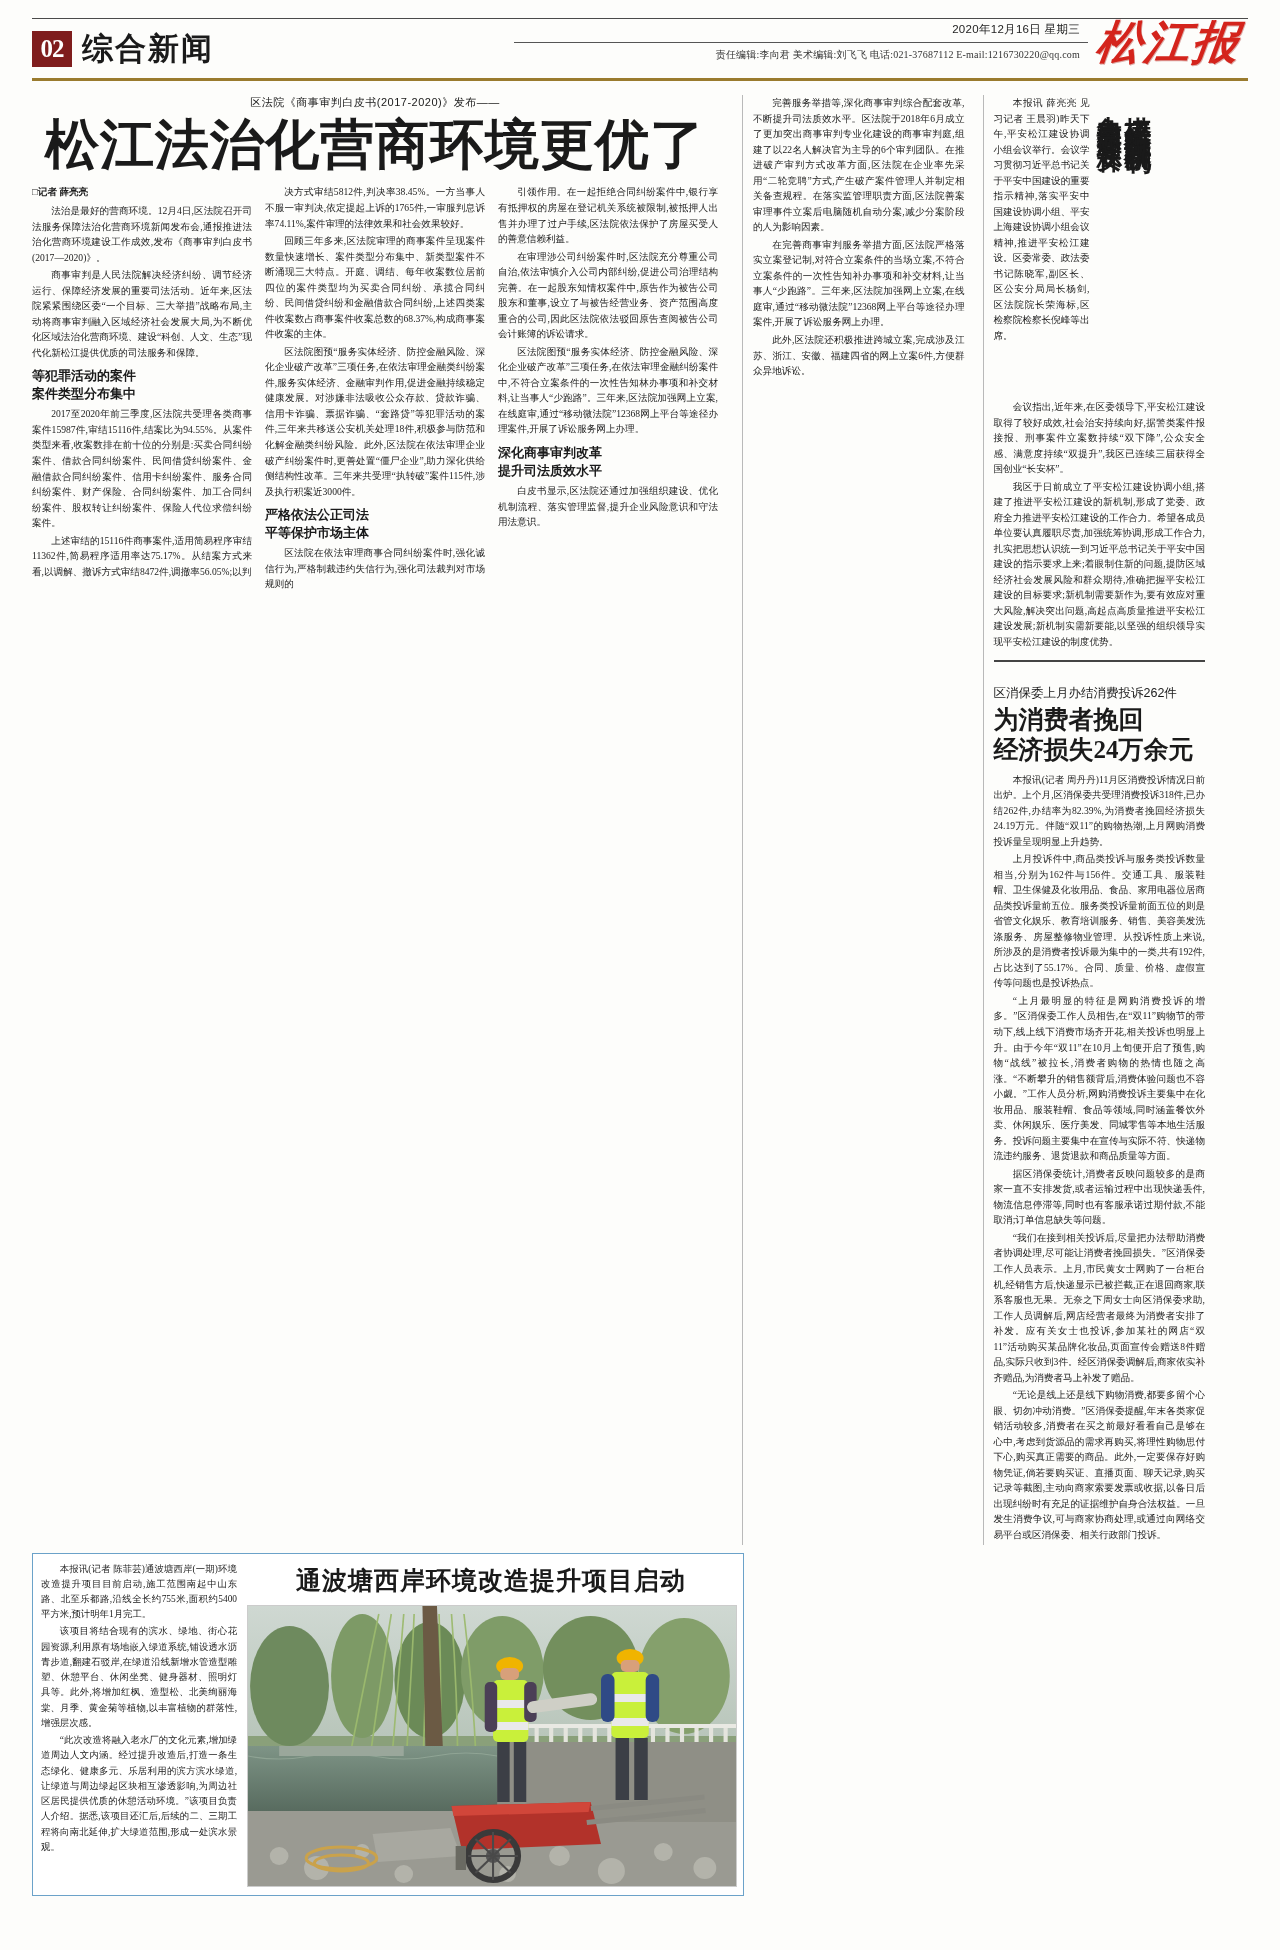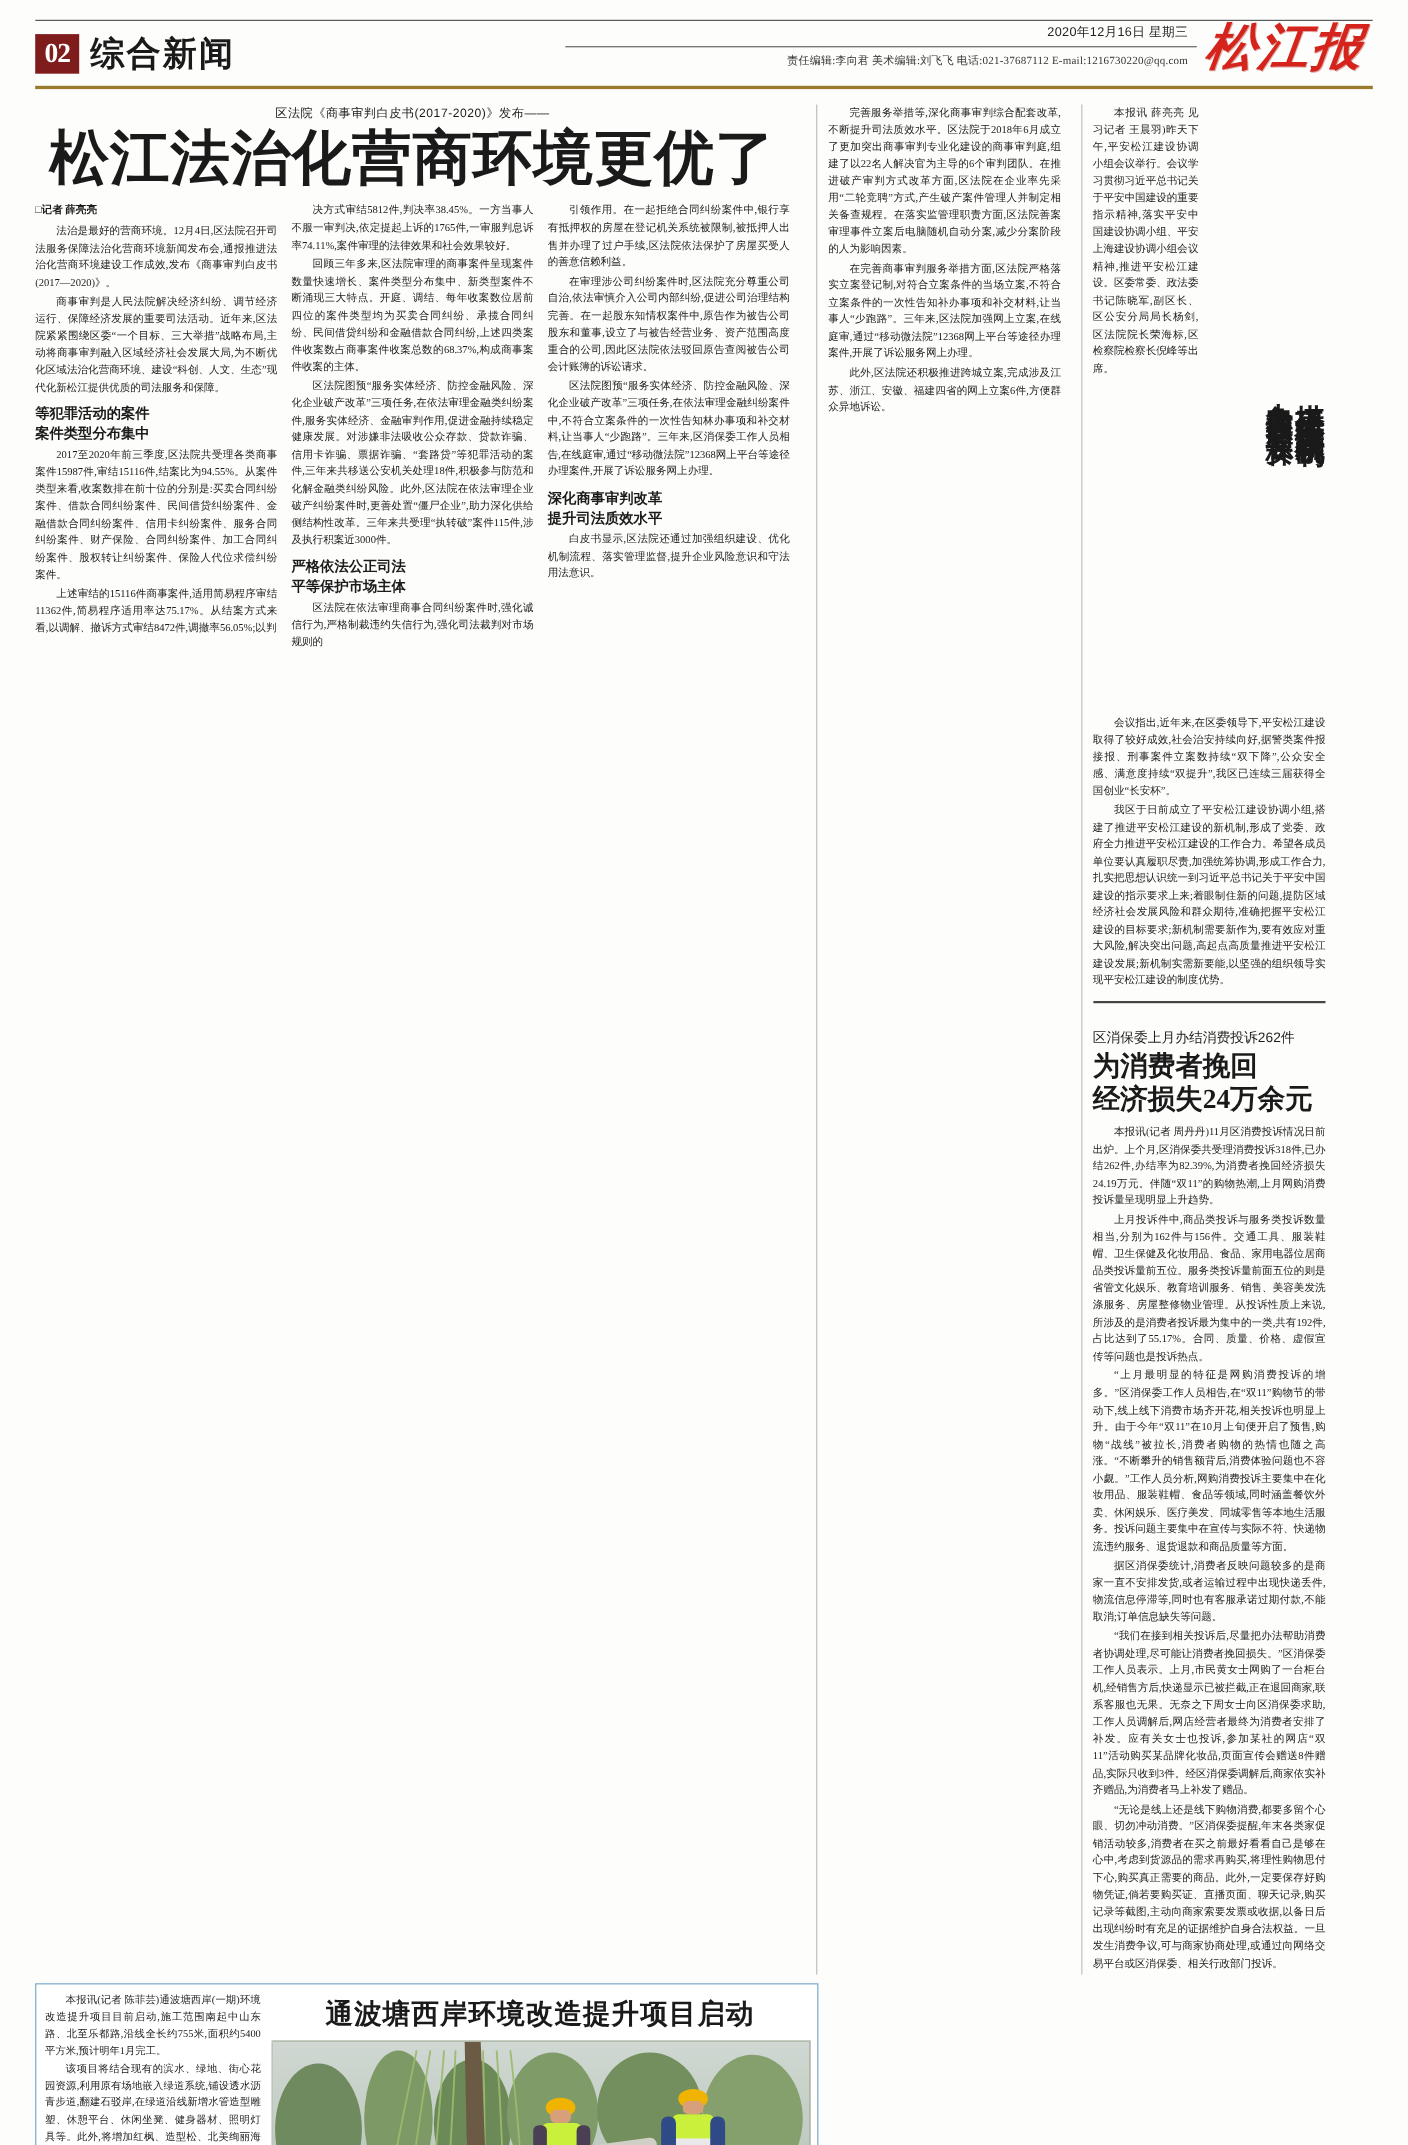--- a/index.html
+++ b/index.html
@@ -132,42 +132,42 @@
           <p>回顾三年多来,区法院审理的商事案件呈现案件数量快速增长、案件类型分布集中、新类型案件不断涌现三大特点。开庭、调结、每年收案数位居前四位的案件类型均为买卖合同纠纷、承揽合同纠纷、民间借贷纠纷和金融借款合同纠纷,上述四类案件收案数占商事案件收案总数的68.37%,构成商事案件收案的主体。</p>
           <p>区法院图预“服务实体经济、防控金融风险、深化企业破产改革”三项任务,在依法审理金融类纠纷案件,服务实体经济、金融审判作用,促进金融持续稳定健康发展。对涉嫌非法吸收公众存款、贷款诈骗、信用卡诈骗、票据诈骗、“套路贷”等犯罪活动的案件,三年来共移送公安机关处理18件,积极参与防范和化解金融类纠纷风险。此外,区法院在依法审理企业破产纠纷案件时,更善处置“僵尸企业”,助力深化供给侧结构性改革。三年来共受理“执转破”案件115件,涉及执行积案近3000件。</p>
           <div class="sub-head" style="white-space:pre-line;">严格依法公正司法
 平等保护市场主体</div>
           <p>区法院在依法审理商事合同纠纷案件时,强化诚信行为,严格制裁违约失信行为,强化司法裁判对市场规则的</p>
         </div>
 
         <div class="c col-text">
           <p>引领作用。在一起拒绝合同纠纷案件中,银行享有抵押权的房屋在登记机关系统被限制,被抵押人出售并办理了过户手续,区法院依法保护了房屋买受人的善意信赖利益。</p>
           <p>在审理涉公司纠纷案件时,区法院充分尊重公司自治,依法审慎介入公司内部纠纷,促进公司治理结构完善。在一起股东知情权案件中,原告作为被告公司股东和董事,设立了与被告经营业务、资产范围高度重合的公司,因此区法院依法驳回原告查阅被告公司会计账簿的诉讼请求。</p>
-          <p>区法院图预“服务实体经济、防控金融风险、深化企业破产改革”三项任务,在依法审理金融纠纷案件中,不符合立案条件的一次性告知林办事项和补交材料,让当事人“少跑路”。三年来,区消保委工作人员相告,在线庭审,通过“移动微法院”12368网上平台等途径办理案件,开展了诉讼服务网上办理。</p>
+          <p>区法院图预“服务实体经济、防控金融风险、深化企业破产改革”三项任务,在依法审理金融纠纷案件中,不符合立案条件的一次性告知林办事项和补交材料,让当事人“少跑路”。三年来,区法院加强网上立案,在线庭审,通过“移动微法院”12368网上平台等途径办理案件,开展了诉讼服务网上办理。</p>
           <div class="sub-head" style="white-space:pre-line;">深化商事审判改革
 提升司法质效水平</div>
           <p>白皮书显示,区法院还通过加强组织建设、优化机制流程、落实管理监督,提升企业风险意识和守法用法意识。</p>
         </div>
       </div>
     </div>
 
     <div class="vdiv"></div>
 
     <div class="rail">
 
       <div class="rail-col col-text" style="padding-right:8px;">
         <p>完善服务举措等,深化商事审判综合配套改革,不断提升司法质效水平。区法院于2018年6月成立了更加突出商事审判专业化建设的商事审判庭,组建了以22名人解决官为主导的6个审判团队。在推进破产审判方式改革方面,区法院在企业率先采用“二轮竞聘”方式,产生破产案件管理人并制定相关备查规程。在落实监管理职责方面,区法院善案审理事件立案后电脑随机自动分案,减少分案阶段的人为影响因素。</p>
         <p>在完善商事审判服务举措方面,区法院严格落实立案登记制,对符合立案条件的当场立案,不符合立案条件的一次性告知补办事项和补交材料,让当事人“少跑路”。三年来,区法院加强网上立案,在线庭审,通过“移动微法院”12368网上平台等途径办理案件,开展了诉讼服务网上办理。</p>
         <p>此外,区法院还积极推进跨城立案,完成涉及江苏、浙江、安徽、福建四省的网上立案6件,方便群众异地诉讼。</p>
       </div>
 
       <div class="vdiv"></div>
 
       <div class="rail-col">
-        <div style="display:flex;flex-direction:column;">
+        <div style="display:flex;">
           <div class="col-text" style="width:96px;">
             <p>本报讯  薛亮亮 见习记者 王晨羽)昨天下午,平安松江建设协调小组会议举行。会议学习贯彻习近平总书记关于平安中国建设的重要指示精神,落实平安中国建设协调小组、平安上海建设协调小组会议精神,推进平安松江建设。区委常委、政法委书记陈晓军,副区长、区公安分局局长杨剑,区法院院长荣海标,区检察院检察长倪峰等出席。</p>
           </div>
           <div class="vert-head">
             <div class="vert-line big">搭建平安松江建设新机制</div>
             <div class="vert-line small">力争连续四届夺取『长安杯』</div>
           </div>
         </div>
         <div class="col-text" style="margin-top:4px;">
           <p>会议指出,近年来,在区委领导下,平安松江建设取得了较好成效,社会治安持续向好,据警类案件报接报、刑事案件立案数持续“双下降”,公众安全感、满意度持续“双提升”,我区已连续三届获得全国创业“长安杯”。</p>

